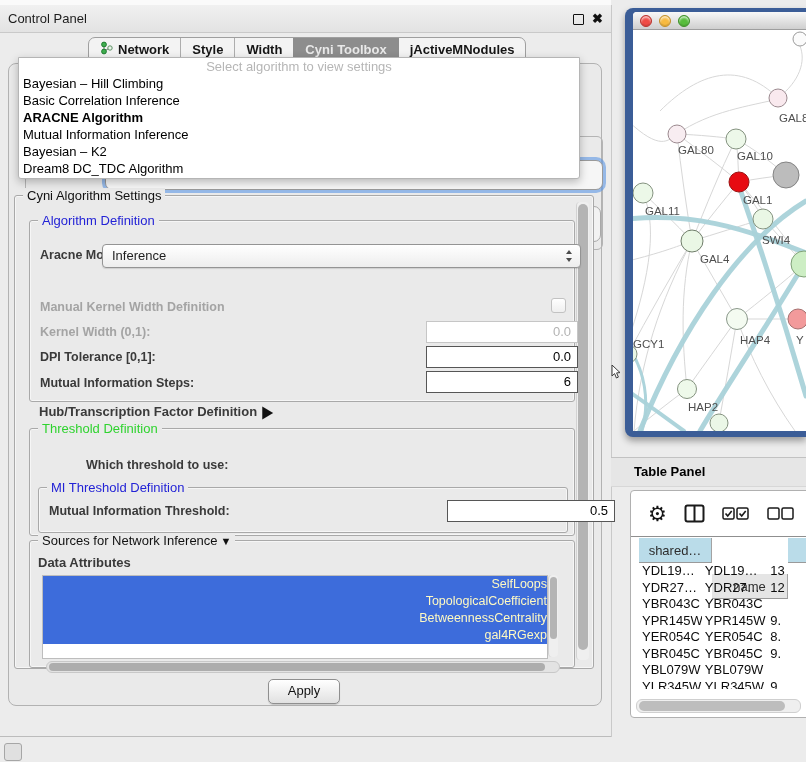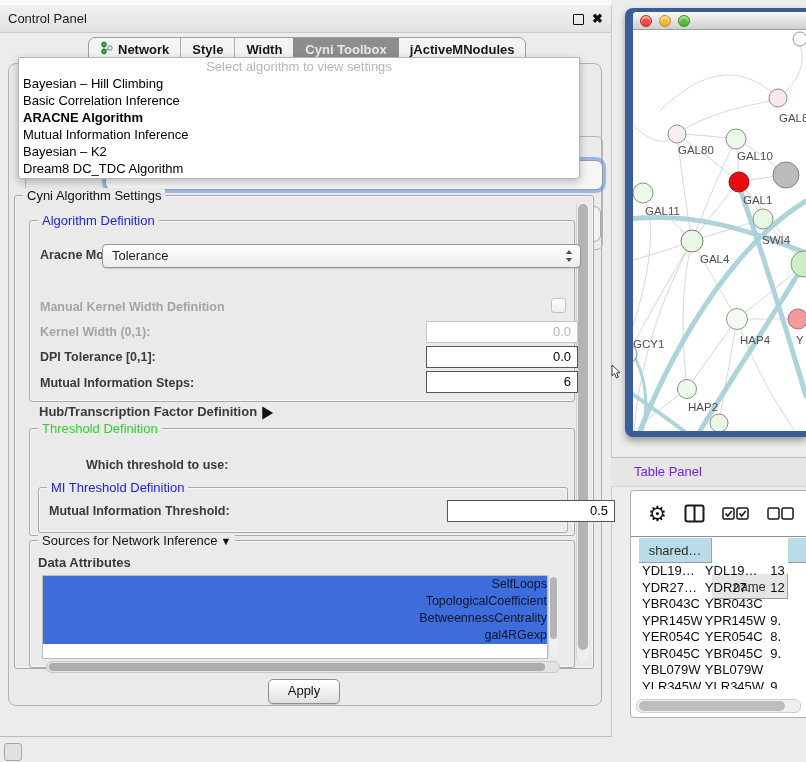--- a/index.html
+++ b/index.html
@@ -45,21 +45,21 @@
   .combo .spin:before{content:"";position:absolute;left:0;top:1px;border-left:3.5px solid transparent;border-right:3.5px solid transparent;border-bottom:4.5px solid #4c4c4c;}
   .combo .spin:after{content:"";position:absolute;left:0;bottom:1px;border-left:3.5px solid transparent;border-right:3.5px solid transparent;border-top:4.5px solid #4c4c4c;}
   .tfield{position:absolute;height:20px;background:#fff;font-size:13px;line-height:20px;text-align:right;padding-right:6px;}
   .tfield.on{border:1px solid #565656;color:#000;}
   .tfield.off{border:1px solid #c6c6c6;color:#b3b3b3;}
   .checkbox{position:absolute;width:13px;height:13px;border:1px solid #c2c2c2;border-radius:3px;background:linear-gradient(#ffffff,#efefef);}
   .arrow-right{display:inline-block;color:#111;font-size:12px;transform:scale(1.1,1.3);margin-left:6px;}
   .arrow-down{color:#111;font-size:11px;margin-left:3px;}
   
   #attr-list{position:absolute;background:#fff;border:1px solid #bdbdbd;overflow:hidden;}
-  #attr-list .li{height:17px;line-height:17px;font-size:12.5px;color:#0f172a;background:#3d6cdb;padding-left:5px;white-space:nowrap;}
+  #attr-list .li{height:17px;line-height:17px;font-size:12.5px;color:#fef9c3;background:#3d6cdb;padding-left:5px;white-space:nowrap;}
   .vscroll{position:absolute;background:#efefef;border-left:1px solid #d2d2d2;border-radius:4px;}
   .vscroll .thumb{position:absolute;left:1px;right:1px;background:#b4b4b4;border-radius:5px;}
   .hscroll{position:absolute;background:#e3e3e3;border:1px solid #c8c8c8;border-radius:6px;}
   .hscroll .thumb{position:absolute;top:1px;bottom:1px;background:#adadad;border-radius:5px;}
   
   #apply-btn{left:268px;top:674px;width:70px;height:23px;border:1px solid #8f8f8f;border-radius:5px;
              background:linear-gradient(#ffffff,#e1e1e1);font-size:13px;color:#111;text-align:center;line-height:22px;
              box-shadow:0 1px 1px rgba(0,0,0,.15);}
   #bottom-tabs{left:146px;top:707px;height:22px;display:flex;border:1px solid #a2a2a2;border-radius:6px;background:#f1f1f1;overflow:hidden;}
   #bottom-tabs .tab{padding:0 12px;}
@@ -71,21 +71,21 @@
   #net-window{position:absolute;left:8px;top:4px;width:173px;height:419px;background:#fff;border-radius:4px 0 0 0;overflow:hidden;}
   #net-titlebar{position:absolute;left:0;top:0;width:100%;height:18px;background:linear-gradient(#f8f8f8,#cfcfcf);
                 border-bottom:1px solid #9e9e9e;display:flex;align-items:center;padding-left:7px;gap:7px;box-sizing:border-box;}
   .tl{width:12px;height:12px;border-radius:50%;box-shadow:inset 0 2px 2px rgba(255,255,255,.65), inset 0 -1px 1px rgba(0,0,0,.15);}
   .tl.red{background:#ef4b45;border:1px solid #b8342f;box-sizing:border-box;}
   .tl.yellow{background:#f7ba40;border:1px solid #c08f2c;box-sizing:border-box;}
   .tl.green{background:#58bd3c;border:1px solid #3f8f2a;box-sizing:border-box;}
   #net-canvas{position:absolute;left:0;top:19px;width:173px;height:400px;overflow:hidden;}
   
   #table-bar{left:611px;top:457px;width:195px;height:28px;background:#e6e6e6;border-top:1px solid #c2c2c2;border-bottom:1px solid #d7d7d7;}
-  #table-bar .title{position:absolute;left:23px;top:0;line-height:28px;font-size:13px;color:#6d28d9;}
+  #table-bar .title{position:absolute;left:23px;top:0;line-height:28px;font-size:13px;color:#000000;font-weight:bold;}
   #table-window{left:630px;top:490px;width:176px;height:226px;background:#fff;border:1px solid #b0b0b0;border-radius:4px 0 0 4px;overflow:hidden;}
   #table-toolbar{position:absolute;left:0;top:0;width:100%;height:46px;border-bottom:1px solid #8f8f8f;display:flex;align-items:center;gap:17px;padding-left:17px;box-sizing:border-box;}
   .tool{display:flex;align-items:center;}
   .gear-glyph{font-size:21px;color:#141414;line-height:20px;}
   #table-header{position:absolute;left:8px;top:47px;height:25px;display:flex;}
   .hcell{height:25px;line-height:25px;font-size:13px;color:#2d2d2d;text-align:center;border-right:1px solid #a3a3a3;
          box-sizing:border-box;border-bottom:1px solid #9a9a9a;overflow:hidden;white-space:nowrap;}
   .hcell.blue{background:#badce9;}
   .hcell.gray{background:#e5e5e5;margin-top:36px;}
   #table-rows{position:absolute;left:8px;top:72px;width:168px;height:126px;overflow:hidden;}
@@ -146,21 +146,21 @@
 
     <div class="vscroll" style="right:4px;top:6px;width:12px;height:458px;">
       <div class="thumb" style="top:2px;height:446px;"></div>
     </div>
 
     <div class="group" style="left:14px;top:24px;width:544px;height:180px;">
       <span class="legend blue">Algorithm Definition</span>
 
       <span class="lbl" style="left:10px;top:27px;">Aracne Mode:</span>
       <div class="combo" style="left:72px;top:23px;width:468px;">
-        <span>Tolerance</span>
+        <span>Inference</span>
         <span class="spin"></span>
       </div>
 
 
       <span class="lbl dis" style="left:10px;top:79px;">Manual Kernel Width Definition</span>
       <span class="checkbox" style="left:521px;top:77px;"></span>
 
       <span class="lbl dis" style="left:10px;top:104px;">Kernel Width (0,1):</span>
       <div class="tfield off" style="left:396px;top:100px;width:144px;">0.0</div>
 

